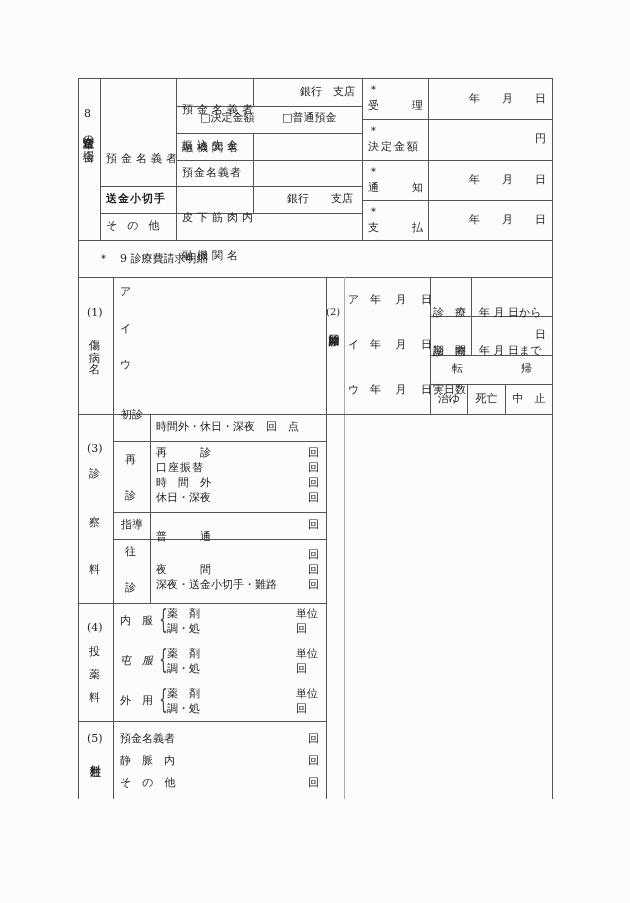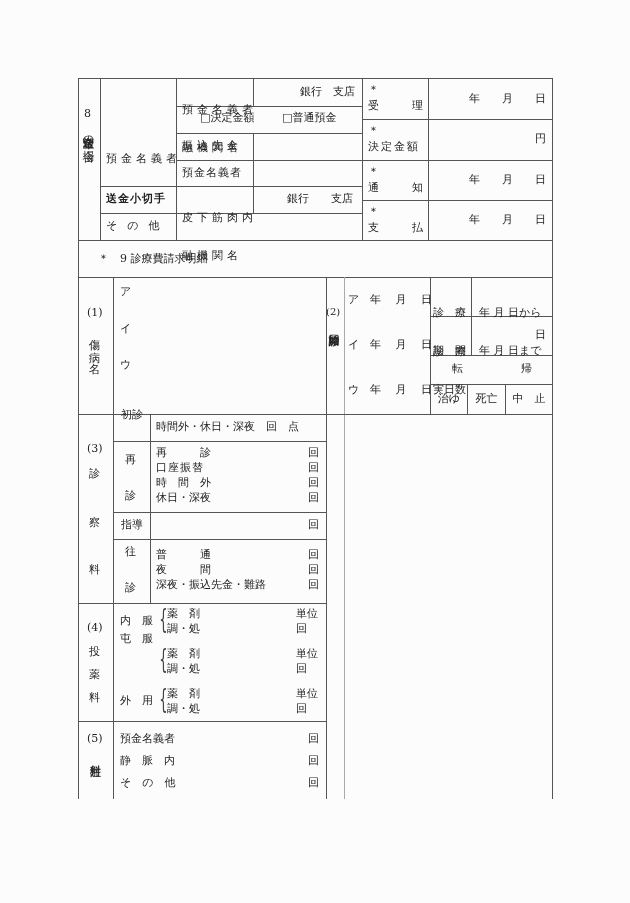--- a/index.html
+++ b/index.html
@@ -161,40 +161,40 @@
 <div class="t" style="left:156px;top:477px;">時　間　外</div>
 <div class="t" style="left:308px;top:477px;">回</div>
 <div class="t" style="left:156px;top:492px;">休日・深夜</div>
 <div class="t" style="left:308px;top:492px;">回</div>
 
 <div class="t" style="left:121px;top:519px;">指導</div>
 <div class="t" style="left:308px;top:519px;">回</div>
 
 <div class="t" style="left:125px;top:546px;">往</div>
 <div class="t" style="left:125px;top:582px;">診</div>
-<div class="t" style="left:156px;top:549px;">普　　　通</div>
+<div class="t" style="left:156px;top:531px;">普　　　通</div>
 <div class="t" style="left:308px;top:549px;">回</div>
 <div class="t" style="left:156px;top:564px;">夜　　　間</div>
 <div class="t" style="left:308px;top:564px;">回</div>
-<div class="t" style="left:156px;top:579px;">深夜・振込先金・難路</div>
+<div class="t" style="left:156px;top:579px;">深夜・送金小切手・難路</div>
 <div class="t" style="left:308px;top:579px;">回</div>
 
 <div class="t" style="left:87px;top:622px;">(4)</div>
 <div class="t" style="left:89px;top:646px;">投</div>
 <div class="t" style="left:89px;top:669px;">薬</div>
 <div class="t" style="left:89px;top:692px;">料</div>
 
 <div class="t" style="left:120px;top:615px;">内　服</div>
 <div class="t" style="left:155px;top:605px;font-size:26px;font-family:'DejaVu Sans',sans-serif;color:#444;transform:scaleX(0.5);">{</div>
 <div class="t" style="left:167px;top:608px;">薬　剤</div>
 <div class="t" style="left:167px;top:623px;">調・処</div>
 <div class="t" style="left:296px;top:608px;">単位</div>
 <div class="t" style="left:296px;top:623px;">回</div>
 
-<div class="t" style="left:120px;top:633px;">屯　服</div>
+<div class="t" style="left:120px;top:655px;font-style:italic;">屯　服</div>
 <div class="t" style="left:155px;top:645px;font-size:26px;font-family:'DejaVu Sans',sans-serif;color:#444;transform:scaleX(0.5);">{</div>
 <div class="t" style="left:167px;top:648px;">薬　剤</div>
 <div class="t" style="left:167px;top:663px;">調・処</div>
 <div class="t" style="left:296px;top:648px;">単位</div>
 <div class="t" style="left:296px;top:663px;">回</div>
 
 <div class="t" style="left:120px;top:695px;">外　用</div>
 <div class="t" style="left:155px;top:685px;font-size:26px;font-family:'DejaVu Sans',sans-serif;color:#444;transform:scaleX(0.5);">{</div>
 <div class="t" style="left:167px;top:688px;">薬　剤</div>
 <div class="t" style="left:167px;top:703px;">調・処</div>

